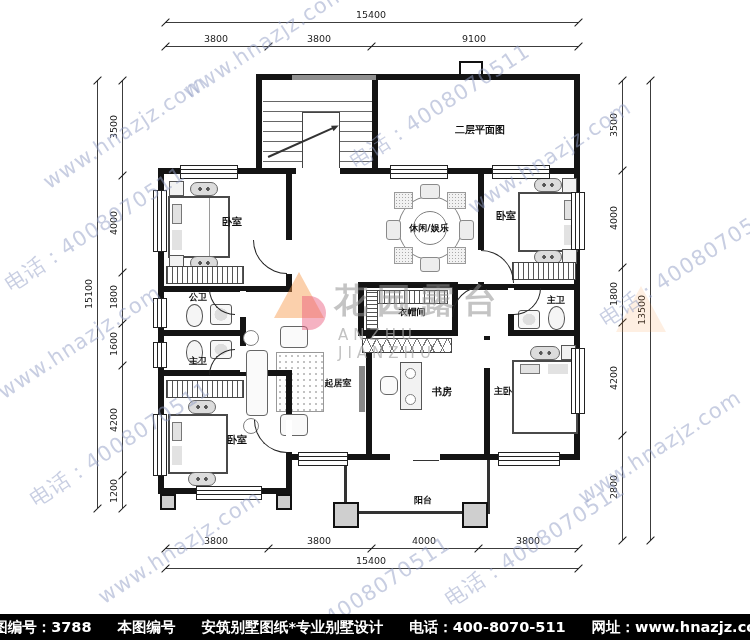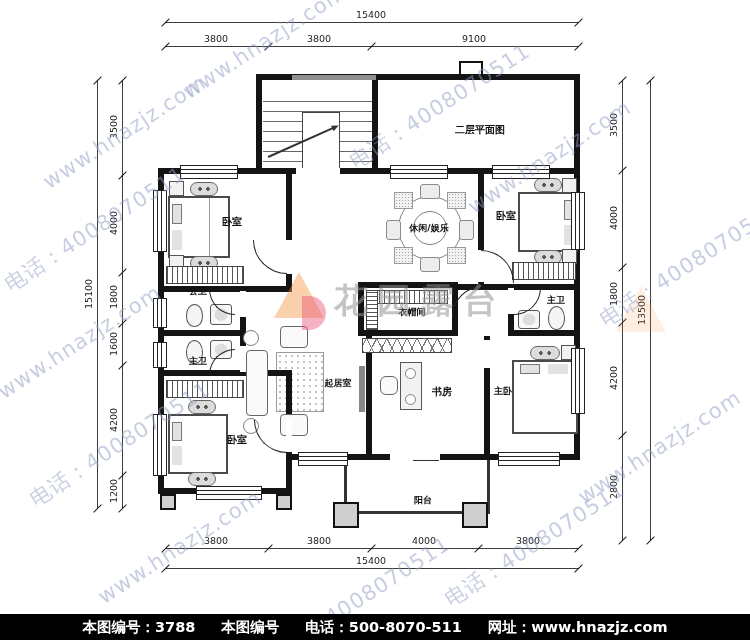--- a/index.html
+++ b/index.html
@@ -106,20 +106,21 @@
   <div class="wm" style="left:335px;top:92px">电话：4008070511</div>
   <div class="wm" style="left:455px;top:145px">www.hnazjz.com</div>
   <div class="wm" style="left:585px;top:250px">电话：4008070511</div>
   <div class="wm" style="left:565px;top:435px">www.hnazjz.com</div>
   <div class="wm" style="left:430px;top:530px">电话：4008070511</div>
 
   <div id="logo-wm">
     <span class="logo-tri"></span>
     <span class="logo-d"></span>
     <span class="logo-cn">花园露台</span>
+    <span class="logo-en">ANZHU JIANZHU</span>
     <span class="logo-tri faint"></span>
   </div>
 
   <div class="stairs" style="left:263px;top:92px;width:110px;height:76px"></div>
   <div class="landing" style="left:302px;top:112px;width:36px;height:56px"></div>
   <div class="sline" style="left:268px;top:156px;width:72px;height:1.5px;transform:rotate(-24deg)"></div>
   <div class="ahead" style="left:332px;top:124px;transform:rotate(-24deg)"></div>
   <div class="grayband" style="left:292px;top:75px;width:84px;height:5px"></div>
   <div class="roofbox" style="left:459px;top:61px;width:20px;height:13px"></div>
 
@@ -253,21 +254,21 @@
   <div class="rail" style="left:487px;top:460px;width:3px;height:54px"></div>
   <div class="post" style="left:333px;top:502px;width:22px;height:22px"></div>
   <div class="post" style="left:462px;top:502px;width:22px;height:22px"></div>
   <div class="post" style="left:160px;top:494px;width:12px;height:12px"></div>
   <div class="post" style="left:276px;top:494px;width:12px;height:12px"></div>
 
   <div class="room-label" style="left:480px;top:130px">二层平面图</div>
   <div class="room-label" style="left:232px;top:222px">卧室</div>
   <div class="room-label" style="left:506px;top:216px">卧室</div>
   <div class="room-label sm" style="left:429px;top:228px">休闲/娱乐</div>
-  <div class="room-label sm" style="left:198px;top:291px">公卫</div>
+  <div class="room-label sm" style="left:198px;top:297px">公卫</div>
   <div class="room-label sm" style="left:198px;top:361px">主卫</div>
   <div class="room-label sm" style="left:412px;top:312px">衣帽间</div>
   <div class="room-label sm" style="left:338px;top:383px">起居室</div>
   <div class="room-label" style="left:442px;top:392px">书房</div>
   <div class="room-label sm" style="left:503px;top:391px">主卧</div>
   <div class="room-label sm" style="left:556px;top:300px">主卫</div>
   <div class="room-label" style="left:237px;top:440px">卧室</div>
   <div class="room-label sm" style="left:423px;top:500px">阳台</div>
 
   <div class="dim-h" style="left:165px;top:22px;width:413px">
@@ -339,17 +340,18 @@
   <div class="dim-v" style="left:650px;top:80px;height:460px">
       <span class="tick" style="top: 0px;"></span>
       <span class="tick" style="top: 460px;"></span>
     </div>
   <div class="dim-label rot" style="left:641px;top:310px">13500</div>
 
 
   <div id="footer">
     <span>本图编号：3788</span>
     <span>本图编号</span>
-    <span>电话：500-8070-511</span>
+    <span>安筑别墅图纸*专业别墅设计</span>
+    <span>电话：400-8070-511</span>
     <span>网址：www.hnazjz.com</span>
   </div>
 
 </div>
 
 </body></html>

